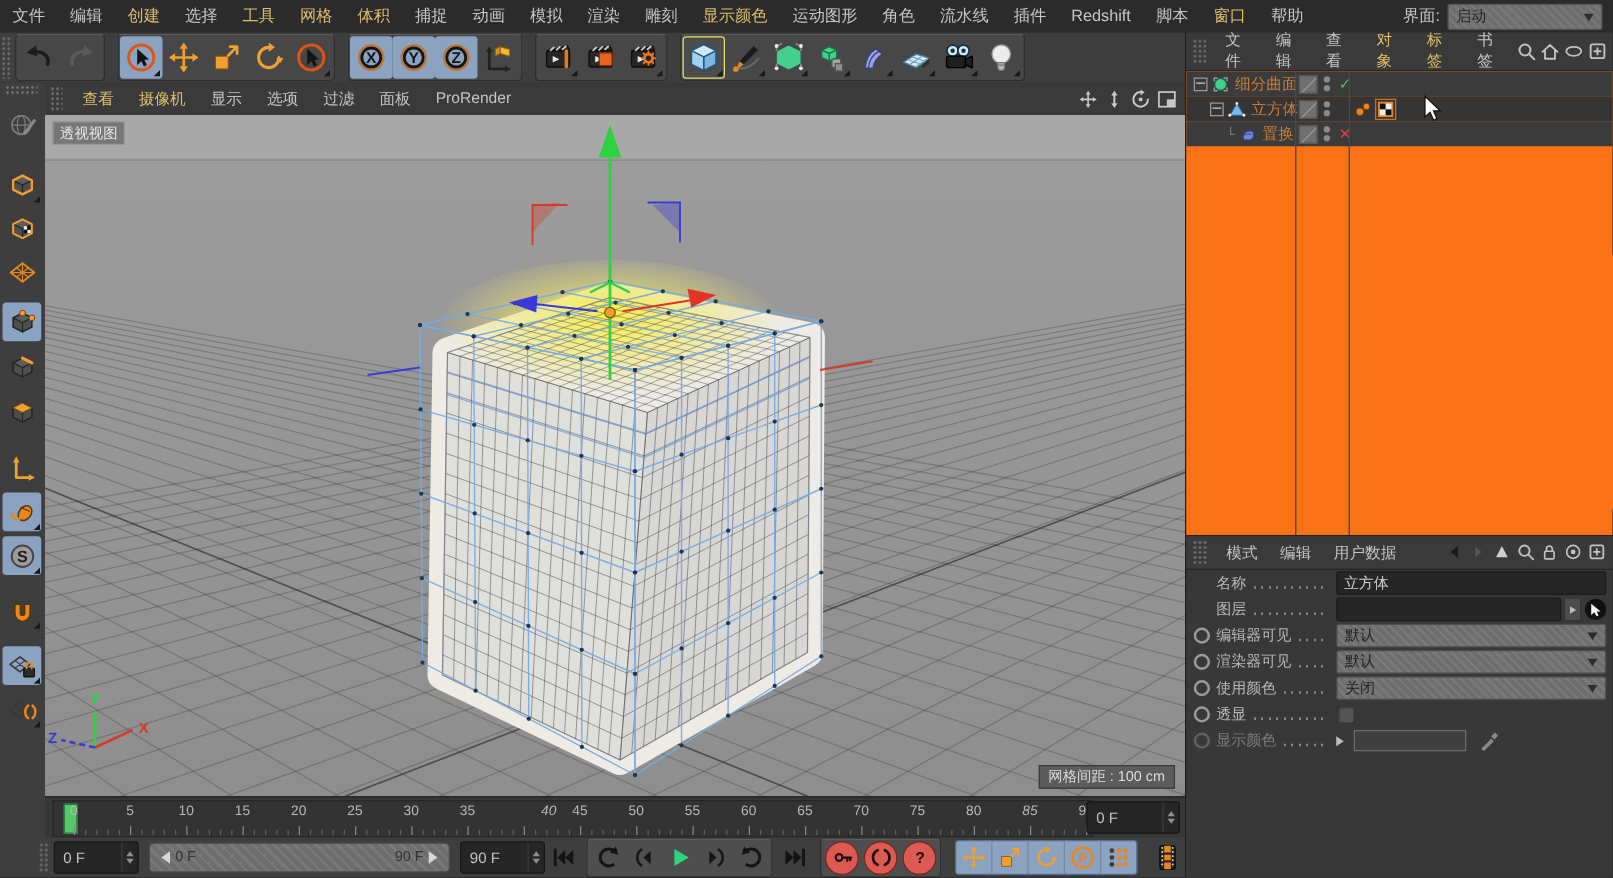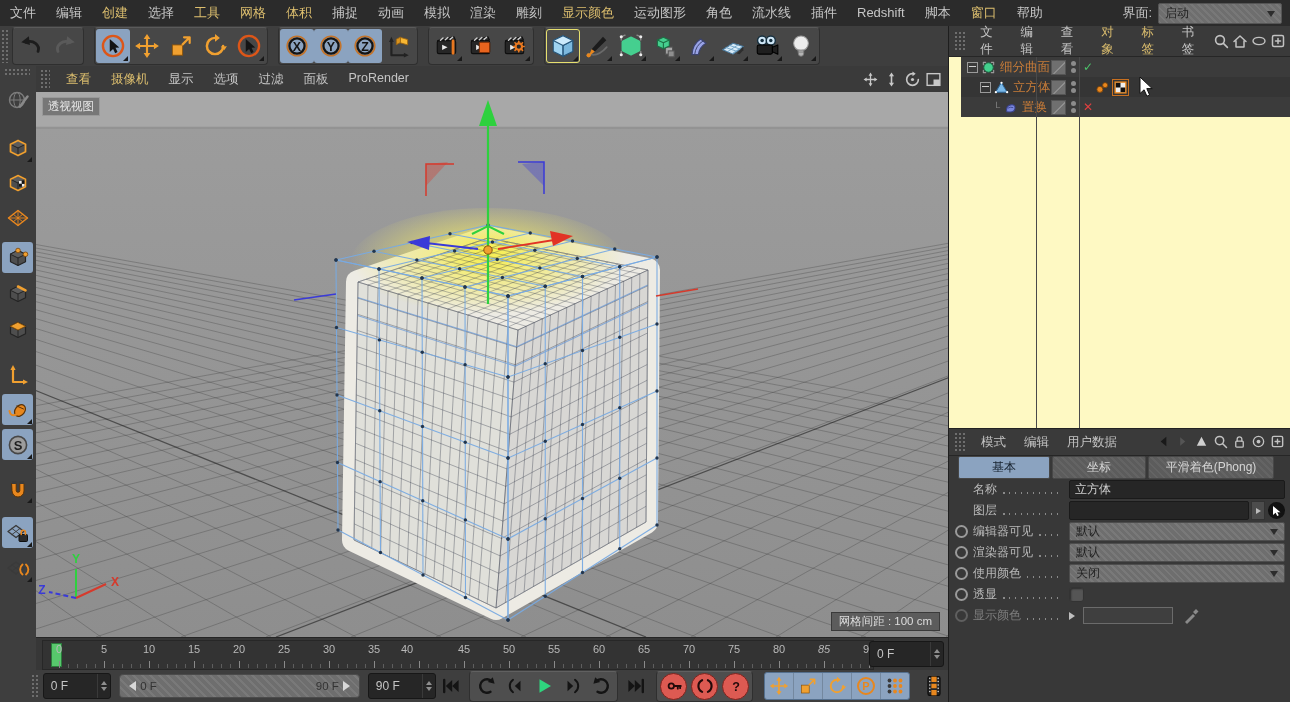--- a/index.html
+++ b/index.html
@@ -57,21 +57,21 @@
       color:#ddd;font-size:11.5px;padding:1px 7px;}
   
   #rightpanel{left:948px;top:26px;width:342px;height:676px;background:#333;border-left:1px solid #1e1e1e;}
   .pmenu{height:30px;display:flex;align-items:center;font-size:12.5px;color:#c4c4c4;background:#3a3a3a;
          border-bottom:1px solid #262626;}
   .pmenu .p-grip{width:12px;height:20px;margin:0 6px 0 5px;}
   .pmenu .mitem{padding:0 9px;}
   .pmenu .mitem.accent{color:#dcbe6e;}
   .pmenu .micons{margin-left:auto;display:flex;gap:3px;padding-right:5px;}
   .pmenu .micons span{width:16px;height:16px;display:inline-flex;}
-  #omtree{position:relative;height:372px;background:#fef9c3;overflow:hidden;padding-left:12px;}
+  #omtree{position:relative;height:372px;background:#f97316;overflow:hidden;}
   .omrow{position:relative;height:20px;display:flex;align-items:center;font-size:12.5px;}
   .omrow.alt{background:#3b3b3b;}
   .omrow.mid{background:#353535;}
   .omname{color:#c87c38;margin-left:4px;}
   .omcol{position:absolute;top:0;bottom:0;width:1px;background:#4a4a4a;}
   .expbox{width:9px;height:9px;border:1px solid #9a9a9a;position:relative;flex:none;}
   .expbox:after{content:"";position:absolute;left:1px;right:1px;top:3px;height:1px;background:#cfcfcf;}
   .treeln{color:#8a8a8a;font-size:10px;}
   .layer-sw{position:absolute;left:90px;width:13px;height:13px;background:#6f6f6f;border:1px solid #555;overflow:hidden;}
   .layer-sw:after{content:"";position:absolute;left:-2px;top:5px;width:22px;height:1px;background:#9b9b9b;transform:rotate(-45deg);}
@@ -974,25 +974,20 @@
             </svg>
           </span>
           <span>
             <svg width="15" height="15" viewBox="0 0 16 16">
               <rect x="2.5" y="2.5" width="11" height="11" rx="1.5" fill="none" stroke="#c2c2c2" stroke-width="1.5"></rect>
               <path d="M8 5.5 V10.5 M5.5 8 H10.5" fill="none" stroke="#c2c2c2" stroke-width="1.5" stroke-linecap="round" stroke-linejoin="round"></path>
             </svg>
           </span>
         </span>
     </div>
-    <div id="amtabs">
-        <div class="amtab active" style="width: 90px;">基本</div>
-        <div class="amtab" style="width: 92px;">坐标</div>
-        <div class="amtab" style="width: 124px;">平滑着色(Phong)</div>
-      </div>
     <div id="amfields">
         <div class="frow">
           <span class="frad hidden"></span>
           <span class="flabel">名称</span>
           <span class="leader"></span>
           <span class="fctl">
             <span class="inp">立方体</span>
           </span>
         </div>
         <div class="frow">
@@ -1115,21 +1110,21 @@
       <div class="tick" style="left: 304px; height: 4px; opacity: 0.5;"></div>
       <div class="tick" style="left: 313px; height: 4px; opacity: 0.5;"></div>
       <div class="tick" style="left: 322px; height: 4px; opacity: 0.5;"></div>
       <div class="tick" style="left: 331px; height: 7px; opacity: 1;"></div>
       <div class="ticknum" style="left: 331px;">35</div>
       <div class="tick" style="left: 340px; height: 4px; opacity: 0.5;"></div>
       <div class="tick" style="left: 349px; height: 4px; opacity: 0.5;"></div>
       <div class="tick" style="left: 358px; height: 4px; opacity: 0.5;"></div>
       <div class="tick" style="left: 367px; height: 4px; opacity: 0.5;"></div>
       <div class="tick" style="left: 376px; height: 7px; opacity: 1;"></div>
-      <div class="ticknum" style="left: 364px;">40</div>
+      <div class="ticknum" style="left: 396px; font-style: italic;">40</div>
       <div class="tick" style="left: 385px; height: 4px; opacity: 0.5;"></div>
       <div class="tick" style="left: 394px; height: 4px; opacity: 0.5;"></div>
       <div class="tick" style="left: 403px; height: 4px; opacity: 0.5;"></div>
       <div class="tick" style="left: 412px; height: 4px; opacity: 0.5;"></div>
       <div class="tick" style="left: 421px; height: 7px; opacity: 1;"></div>
       <div class="ticknum" style="left: 421px;">45</div>
       <div class="tick" style="left: 430px; height: 4px; opacity: 0.5;"></div>
       <div class="tick" style="left: 439px; height: 4px; opacity: 0.5;"></div>
       <div class="tick" style="left: 448px; height: 4px; opacity: 0.5;"></div>
       <div class="tick" style="left: 457px; height: 4px; opacity: 0.5;"></div>

